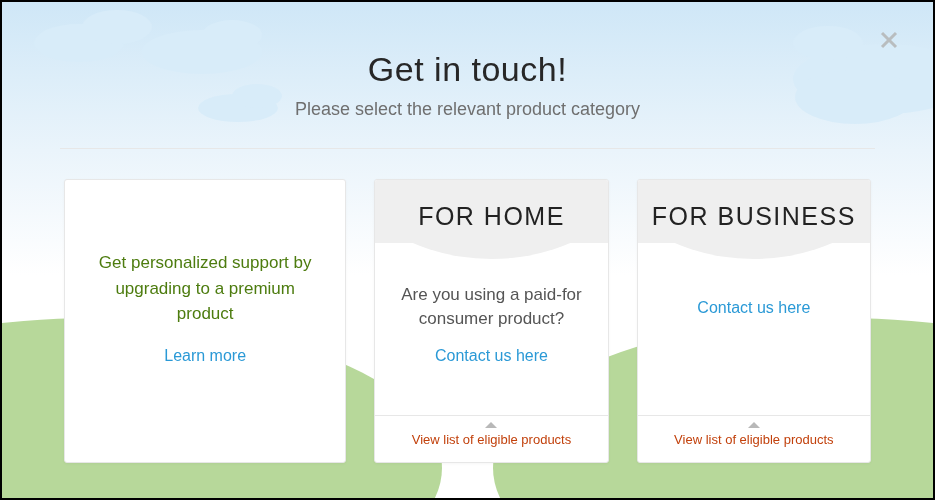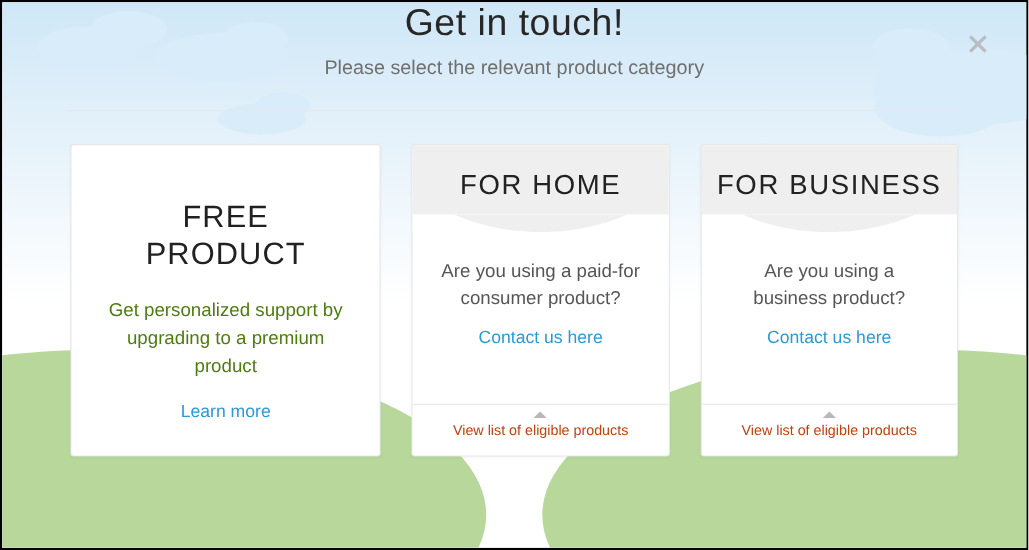--- a/index.html
+++ b/index.html
@@ -2,21 +2,21 @@
 <html><head>
 <meta charset="utf-8">
 <style>
   * { box-sizing: border-box; margin: 0; padding: 0; }
   html, body { width: 935px; height: 500px; font-family: "Segoe UI", "Helvetica Neue", Arial, sans-serif; }
   .frame { width: 935px; height: 500px; border: 2px solid #000; position: relative; overflow: hidden; background: #fff; }
   .sky { position: absolute; inset: 0; background: linear-gradient(#cfe7f7 0%, #eaf4fb 30%, #ffffff 55%, #ffffff 100%); }
   .cloud { position: absolute; background: #d8ecf9; border-radius: 50%; }
   .close-btn { position: absolute; top: 24px; right: 30px; width: 28px; height: 28px; display: flex; align-items: center; justify-content: center; cursor: pointer; z-index: 5; }
   .close-btn svg { width: 18px; height: 18px; stroke: #b9bdbf; stroke-width: 3; }
-  .content { position: relative; z-index: 2; height: 100%; }
+  .content { position: relative; z-index: 2; padding-top: 48px; height: 100%; }
   .title { text-align: center; font-size: 34px; font-weight: 400; color: #272727; letter-spacing: 0.5px; }
   .subtitle { text-align: center; font-size: 18px; color: #6f6f6f; margin-top: 10px; }
   .divider { margin: 28px 58px 0 58px; border: none; border-top: 1px solid #e7e7e7; }
   .cards { display: flex; gap: 28px; padding: 30px 62px 0 62px; }
   .card { flex: 1; background: #fff; border: 1px solid #e7e7e7; border-radius: 3px; box-shadow: 0 1px 3px rgba(0,0,0,0.04); display: flex; flex-direction: column; height: 284px; overflow: hidden; }
   .card-free { text-align: center; padding: 48px 24px 24px 24px; }
   .card-free h2 { font-size: 28px; font-weight: 400; color: #212121; letter-spacing: 1px; line-height: 1.2; }
   .card-free p { font-size: 17px; color: #4d7c0f; margin-top: 22px; line-height: 1.5; }
   .link { color: #2a99d6; font-size: 16px; cursor: pointer; display: inline-block; }
   .card-free .link { margin-top: 20px; }
@@ -59,21 +59,20 @@
   </div>
 
   <div class="content">
     <h1 class="title">Get in touch!</h1>
     <p class="subtitle">Please select the relevant product category</p>
     <hr class="divider">
 
     <div class="cards">
 
       <div class="card card-free">
-        <h2>FREE PRODUCT</h2>
         <p>Get personalized support by upgrading to a premium product</p>
         <a class="link">Learn more</a>
       </div>
 
       <div class="card">
         <div class="paid-header">
           <h2>FOR HOME</h2>
         </div>
         <div class="arc-wrap">
             <div class="arc"></div>
@@ -89,21 +88,20 @@
       </div>
 
       <div class="card">
         <div class="paid-header">
           <h2>FOR BUSINESS</h2>
         </div>
         <div class="arc-wrap">
             <div class="arc"></div>
           </div>
         <div class="paid-body">
-          <p>Are you using a business product?</p>
           <a class="link">Contact us here</a>
         </div>
         <div class="paid-foot">
           <i class="chevron"></i>
           <span>View list of eligible products</span>
         </div>
       </div>
 
     </div>
   </div>

